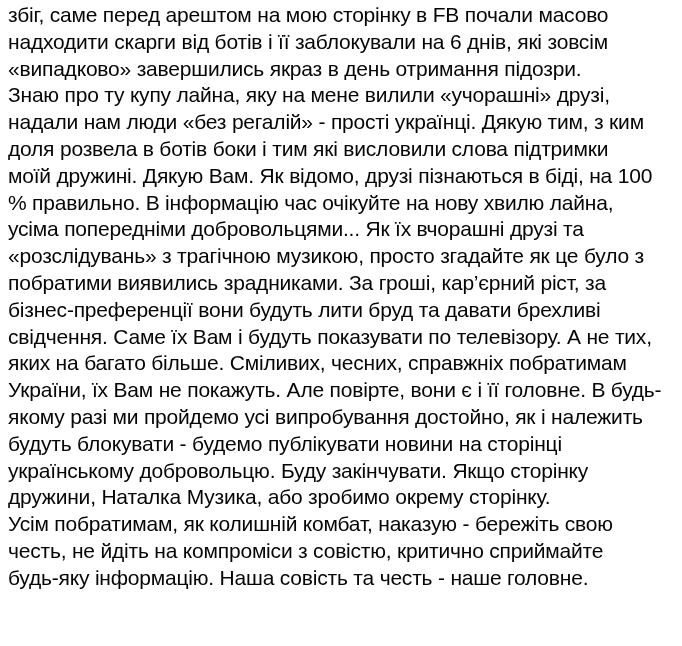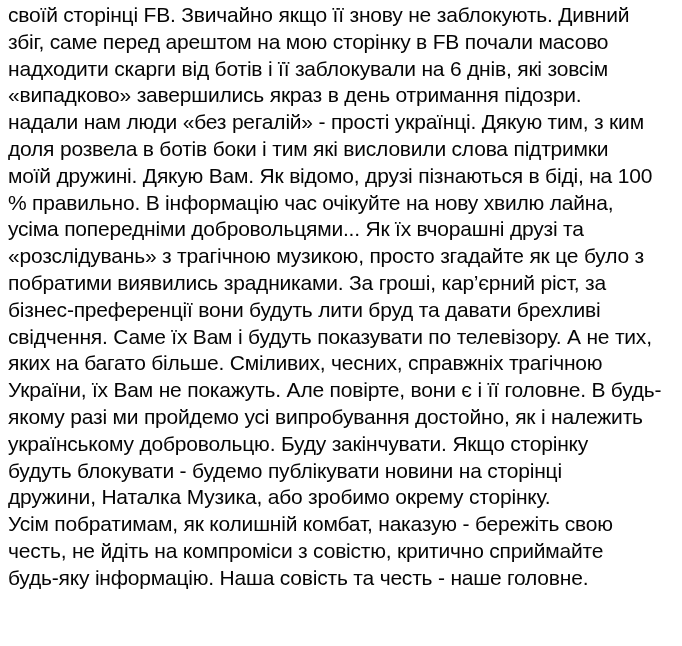--- a/index.html
+++ b/index.html
@@ -27,35 +27,35 @@
   }
   .line {
     white-space: nowrap;
     overflow: visible;
   }
 </style>
 </head>
 <body>
 
 <article class="post-text">
-  <div class="line">своїй сторінці FB. Звичайно якщо її знову не заблокують. Дивний</div>
   <div class="line">збіг, саме перед арештом на мою сторінку в FB почали масово</div>
   <div class="line">надходити скарги від ботів і її заблокували на 6 днів, які зовсім</div>
   <div class="line">«випадково» завершились якраз в день отримання підозри.</div>
+  <div class="line">Знаю про ту купу лайна, яку на мене вилили «учорашні» друзі,</div>
   <div class="line">надали нам люди «без регалій» - прості українці. Дякую тим, з ким</div>
   <div class="line">доля розвела в ботів боки і тим які висловили слова підтримки</div>
   <div class="line">моїй дружині. Дякую Вам. Як відомо, друзі пізнаються в біді, на 100</div>
   <div class="line">% правильно. В інформацію час очікуйте на нову хвилю лайна,</div>
   <div class="line">усіма попередніми добровольцями... Як їх вчорашні друзі та</div>
   <div class="line">«розслідувань» з трагічною музикою, просто згадайте як це було з</div>
   <div class="line">побратими виявились зрадниками. За гроші, кар’єрний ріст, за</div>
   <div class="line">бізнес-преференції вони будуть лити бруд та давати брехливі</div>
   <div class="line">свідчення. Саме їх Вам і будуть показувати по телевізору. А не тих,</div>
-  <div class="line">яких на багато більше. Сміливих, чесних, справжніх трагічною</div>
+  <div class="line">яких на багато більше. Сміливих, чесних, справжніх побратимам</div>
   <div class="line">України, їх Вам не покажуть. Але повірте, вони є і її головне. В будь-</div>
   <div class="line">якому разі ми пройдемо усі випробування достойно, як і належить</div>
+  <div class="line">будуть блокувати - будемо публікувати новини на сторінці</div>
   <div class="line">українському добровольцю. Буду закінчувати. Якщо сторінку</div>
-  <div class="line">будуть блокувати - будемо публікувати новини на сторінці</div>
   <div class="line">дружини, Наталка Музика, або зробимо окрему сторінку.</div>
   <div class="line">Усім побратимам, як колишній комбат, наказую - бережіть свою</div>
   <div class="line">честь, не йдіть на компроміси з совістю, критично сприймайте</div>
   <div class="line">будь-яку інформацію. Наша совість та честь - наше головне.</div>
 </article>
 
 </body></html>

